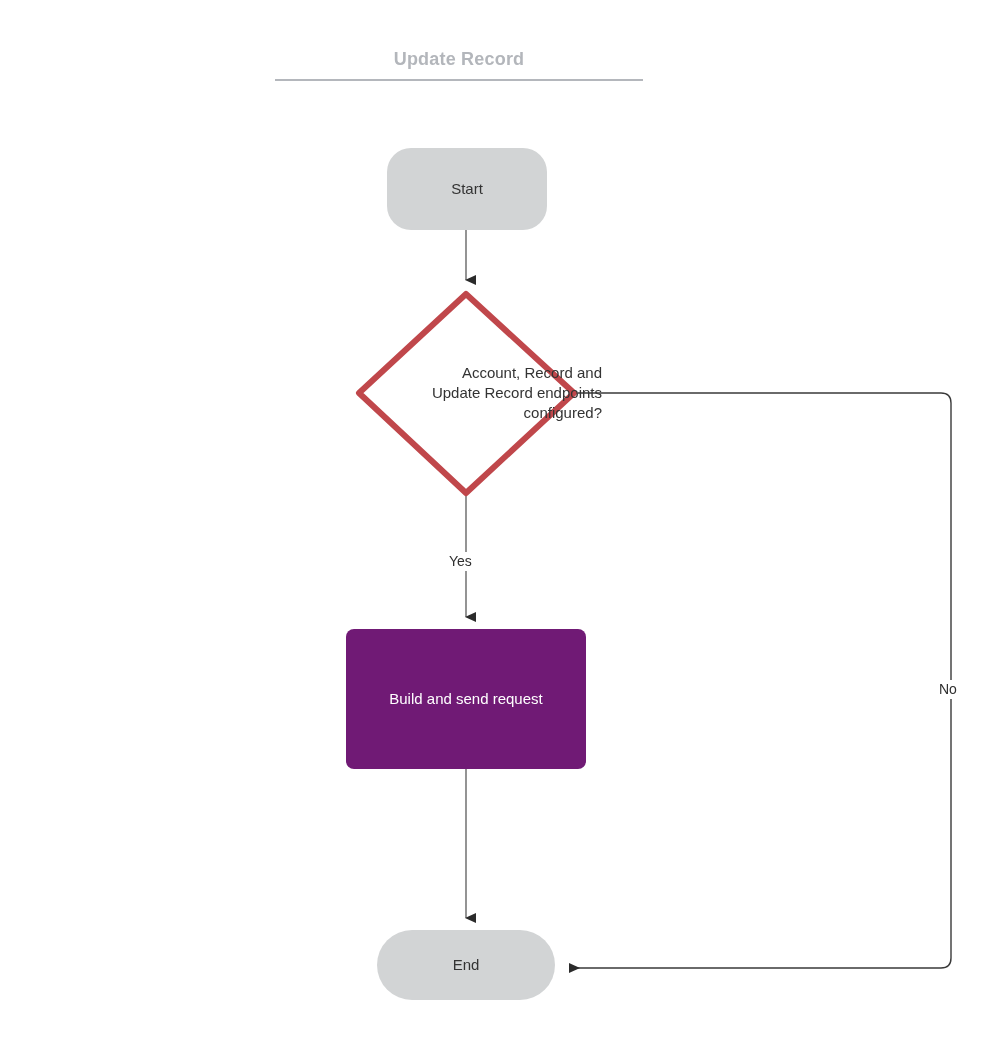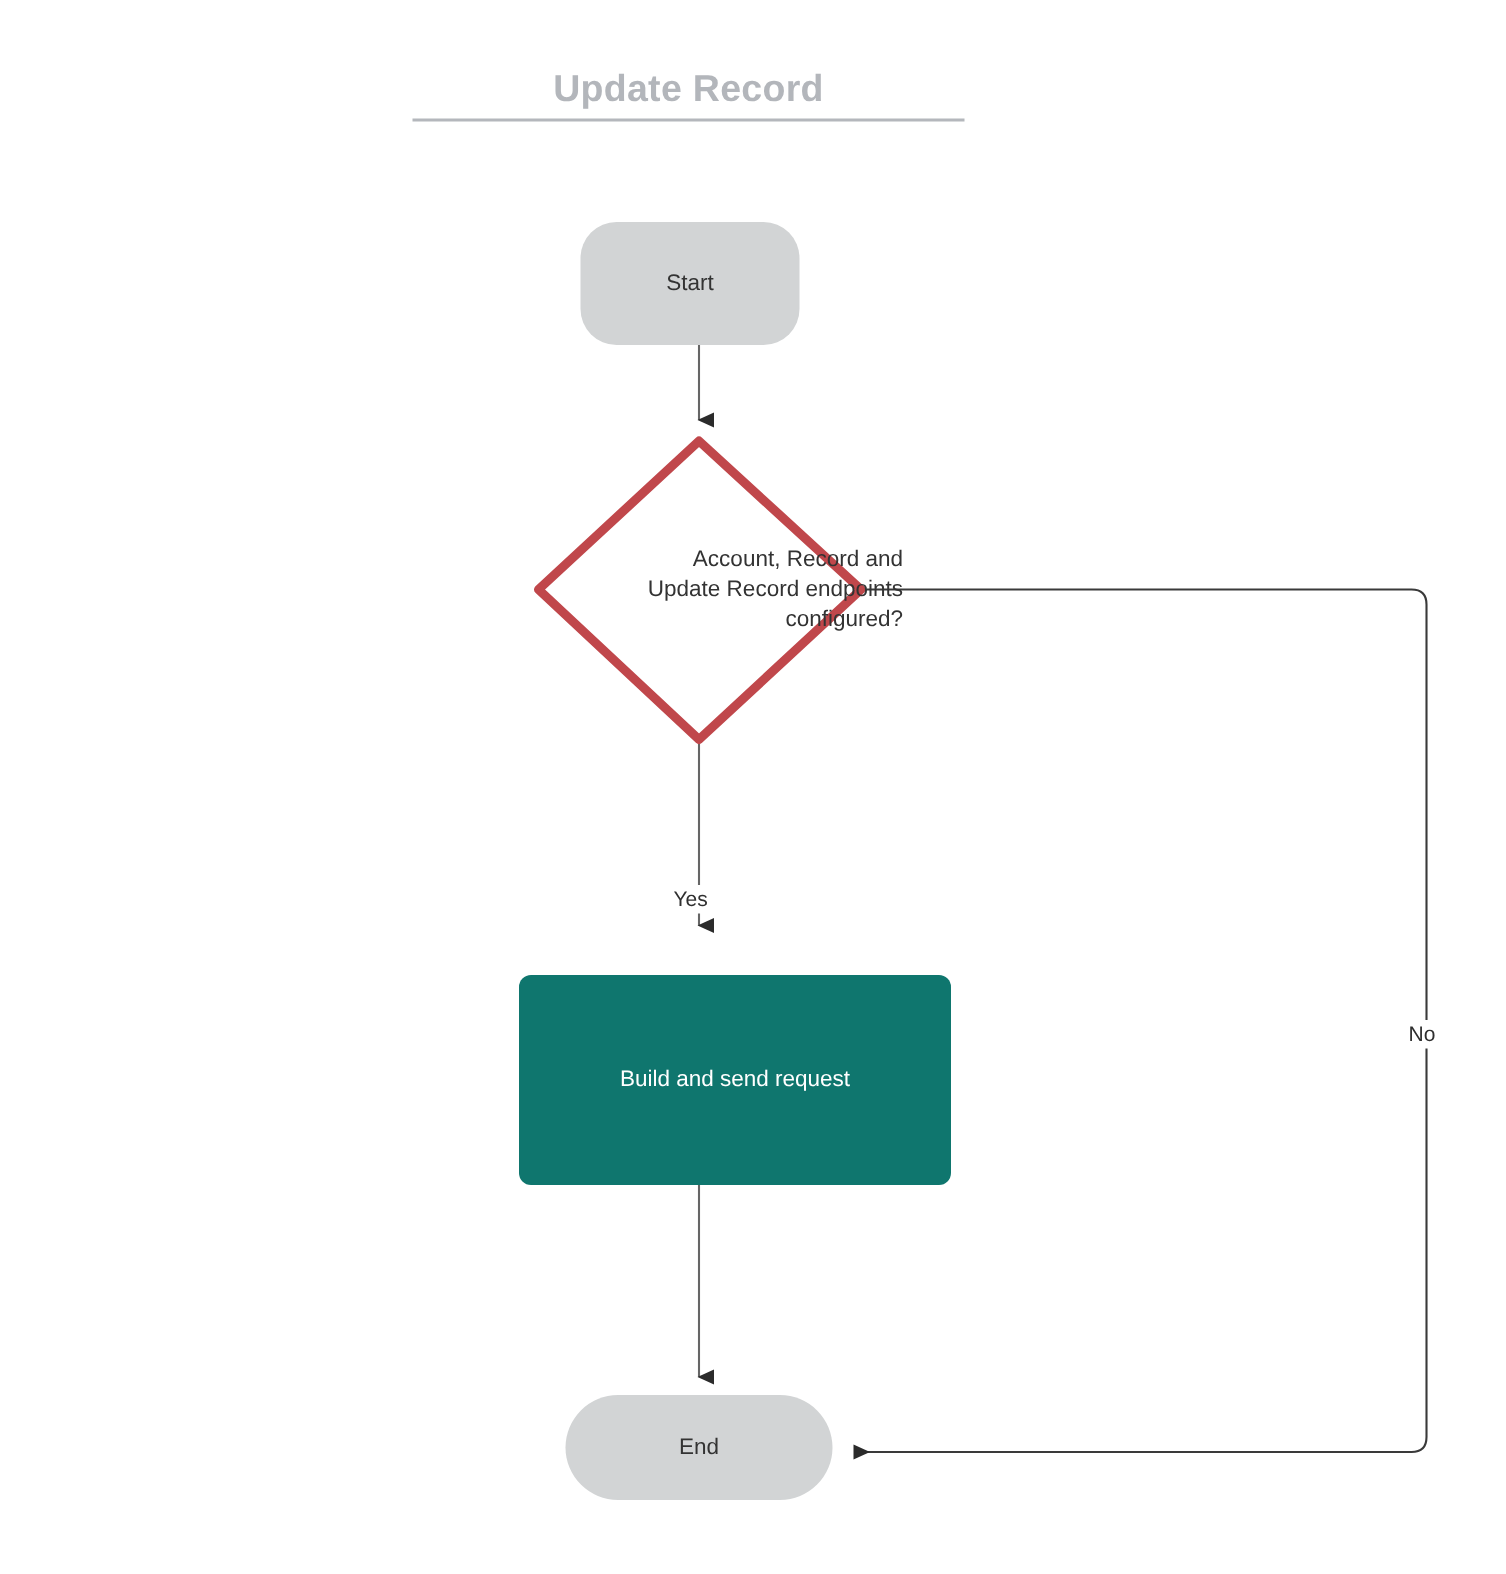--- a/index.html
+++ b/index.html
@@ -20,21 +20,21 @@
     overflow: hidden;
   }
 
   
   #diagram-title {
     position: absolute;
     left: 275px;
     top: 44px;
     width: 368px;
     text-align: center;
-    font-size: 25px;
+    font-size: 18px;
     font-weight: bold;
     color: #b3b6bb;
     letter-spacing: 0.2px;
     line-height: 30px;
     white-space: nowrap;
   }
   #title-rule {
     position: absolute;
     left: 275px;
     top: 79px;
@@ -63,21 +63,21 @@
   }
   .node-label {
     font-size: 15px;
     line-height: 20px;
     white-space: pre-line;
   }
 
   #node-start {
     left: 387px;
     top: 148px;
-    width: 146px;
+    width: 160px;
     height: 82px;
     background: #d2d4d5;
     border-radius: 24px;
   }
   #node-start .node-label { color: #333333; }
 
   #node-decision {
     left: 330px;
     top: 344px;
     width: 272px;
@@ -87,25 +87,24 @@
   }
   #node-decision .node-label {
     color: #333333;
     width: 272px;
     text-align: right;
   }
 
   #node-process {
     left: 346px;
     top: 629px;
-    width: 288px;
+    width: 240px;
     height: 140px;
-    background: #0f766e;
+    background: #701a75;
     border-radius: 8px;
-    margin-top: 21px;
   }
   #node-process .node-label {
     color: #ffffff;
     font-size: 15px;
   }
 
   #node-end {
     left: 377px;
     top: 930px;
     width: 178px;
@@ -121,21 +120,20 @@
     font-size: 14px;
     color: #2f2f2f;
     background: #ffffff;
     padding: 1px 4px;
     line-height: 17px;
     white-space: nowrap;
   }
   #edge-label-yes {
     left: 445px;
     top: 552px;
-    margin-top: 38px;
   }
   #edge-label-no {
     left: 935px;
     top: 680px;
   }
 </style>
 </head>
 <body>
 
 <div id="canvas">

